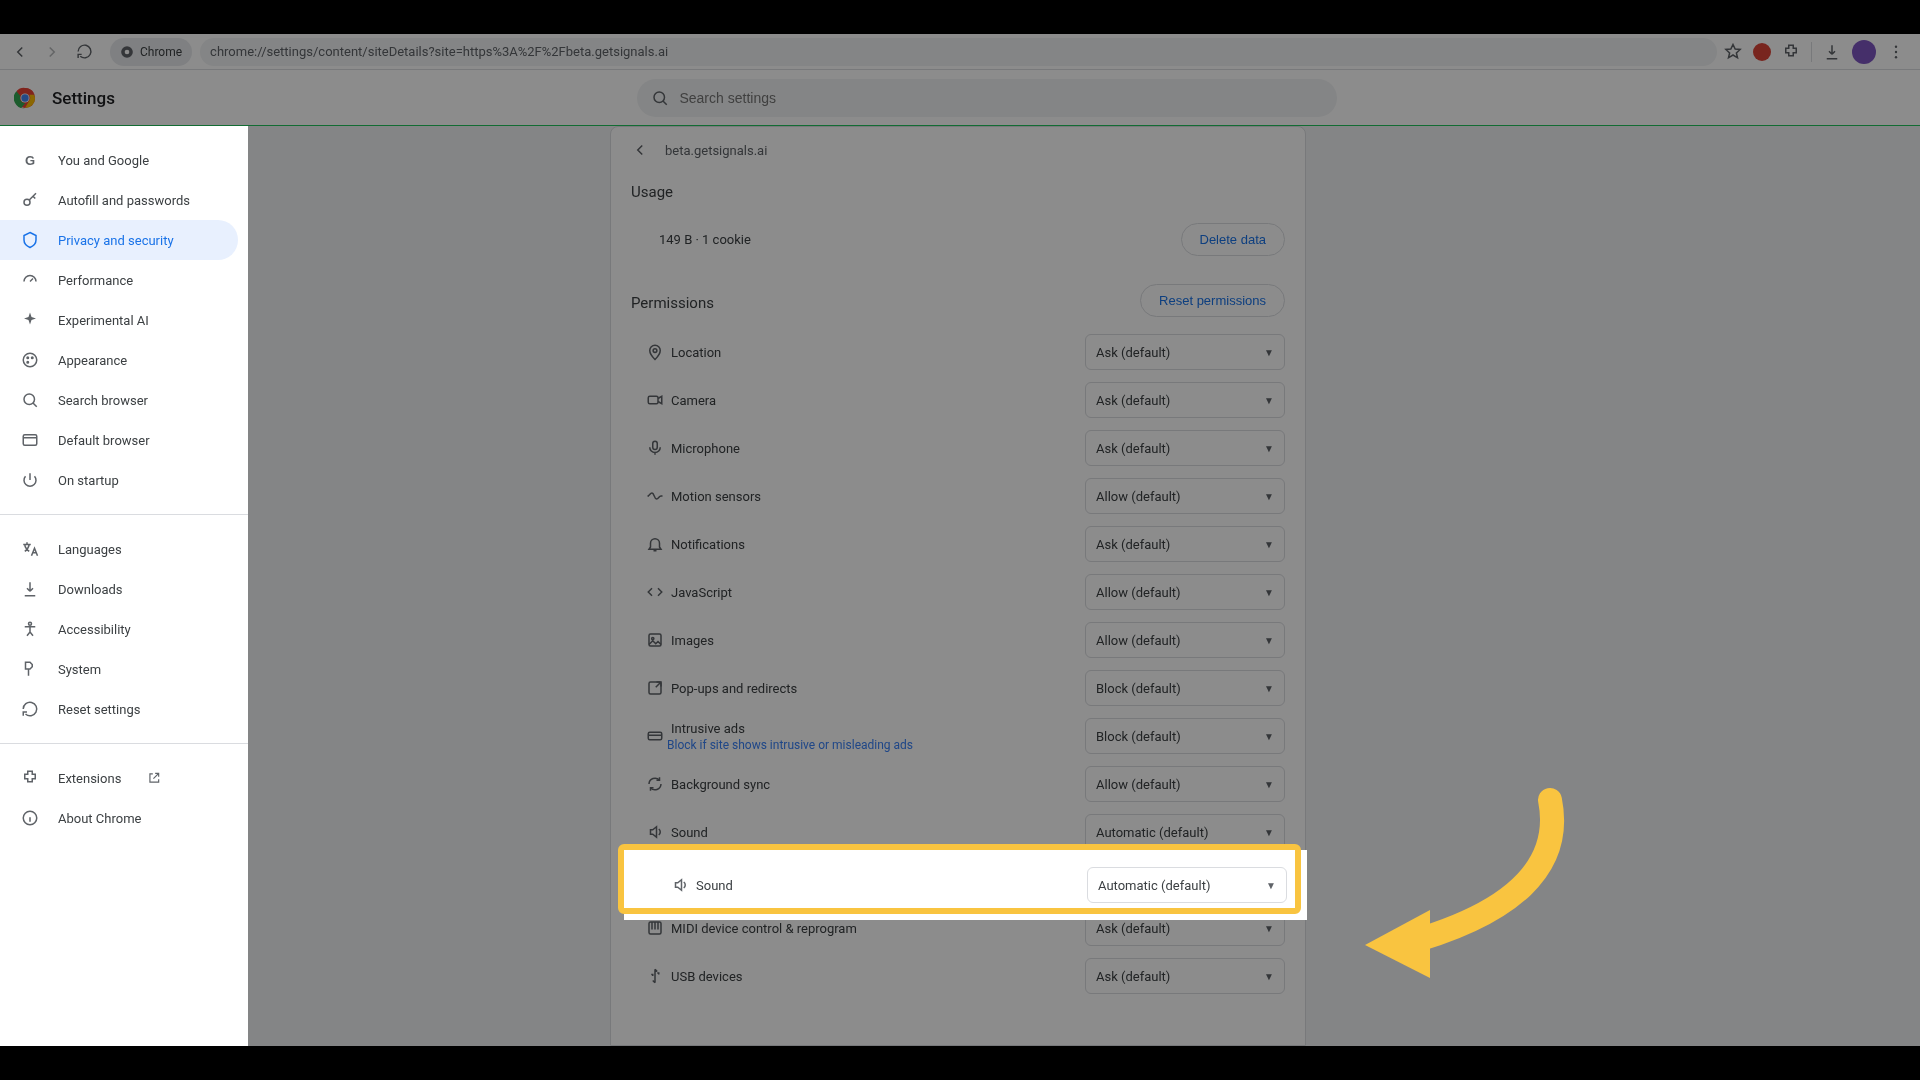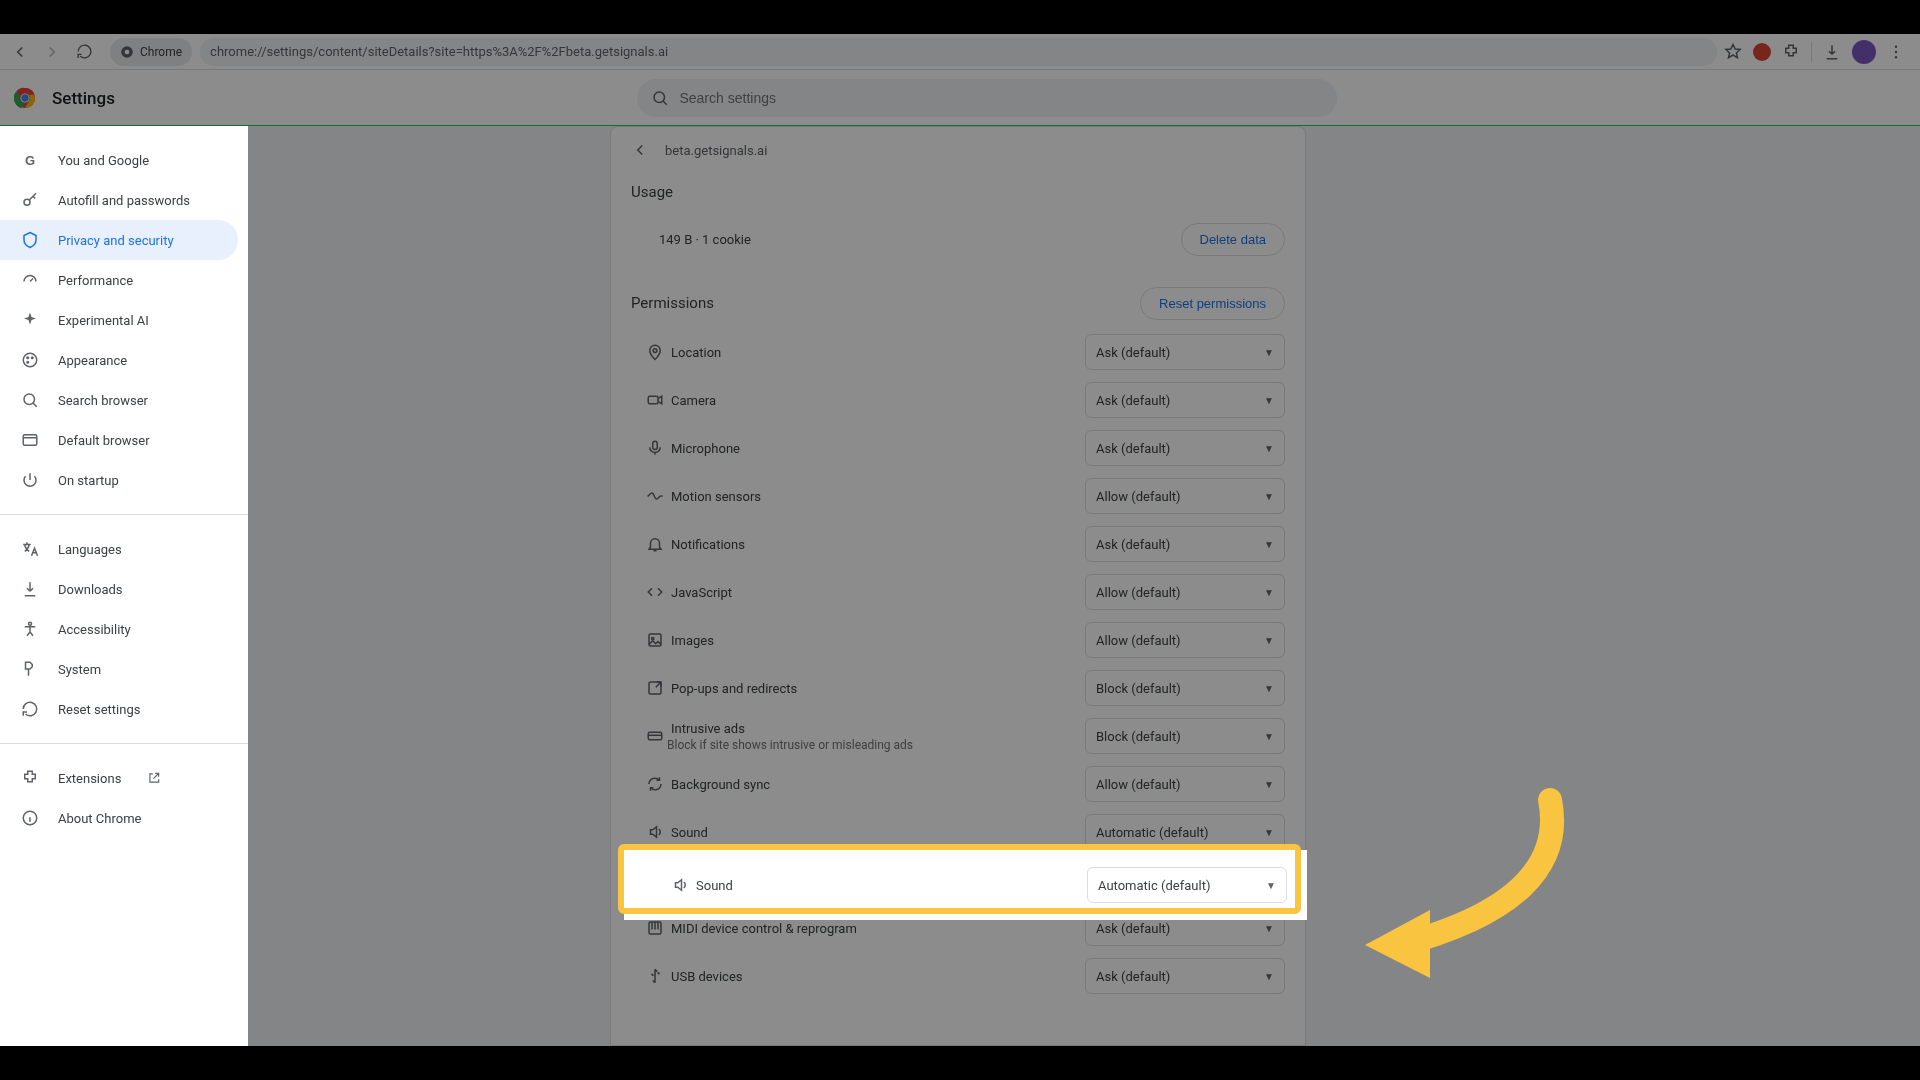--- a/index.html
+++ b/index.html
@@ -75,25 +75,25 @@
   position:absolute; top:126px; left: 610px; width: 696px; bottom:34px;
   background:#fff; border: 1px solid #dadce0; border-radius: 8px 8px 0 0;
   overflow: hidden;
 }
 .main-inner { position:absolute; inset:0; overflow-y:auto; }
 .crumb { display:flex; align-items:center; gap: 16px; padding: 14px 20px; color:#5f6368; font-size: 13px;}
 .sec-title { padding: 10px 20px 8px 20px; color:#3c4043; font-size: 15px; }
 .usage-row { display:flex; align-items:center; padding: 14px 20px 20px 48px; }
 .btn-outline { border:1px solid #dadce0; color:#1a73e8; background:#fff;
   padding: 8px 18px; border-radius: 18px; font-size: 13px; cursor:pointer; }
-.perm-header { display:flex; align-items:flex-end; padding: 8px 20px;}
+.perm-header { display:flex; align-items:flex-start; padding: 8px 20px;}
 .perm-row { display:flex; align-items:center; padding: 4px 20px 4px 32px; min-height: 48px; }
 .perm-row .pic { width: 24px; color:#5f6368; display:flex; justify-content:center; }
 .perm-row .pl { margin-left: 4px; color:#3c4043; font-size: 13px; }
-.perm-row .psub { color:#737373; font-size: 12px; margin-top:2px;}
+.perm-row .psub { color:#3b82f6; font-size: 12px; margin-top:2px;}
 .perm-row .lbls { flex:1; }
 .sel { width: 200px; height: 36px; border:1px solid #dadce0; border-radius: 6px;
   background:#fff; display:flex; align-items:center; justify-content:space-between;
   padding: 0 10px; color:#3c4043; font-size: 13px; cursor:pointer;}
 .sel .tri { color:#5f6368; font-size: 10px;}
 
 
 .dark-overlay {
   position:absolute; inset:34px 0 34px 0;
   background: rgba(0,0,0,0.45);

